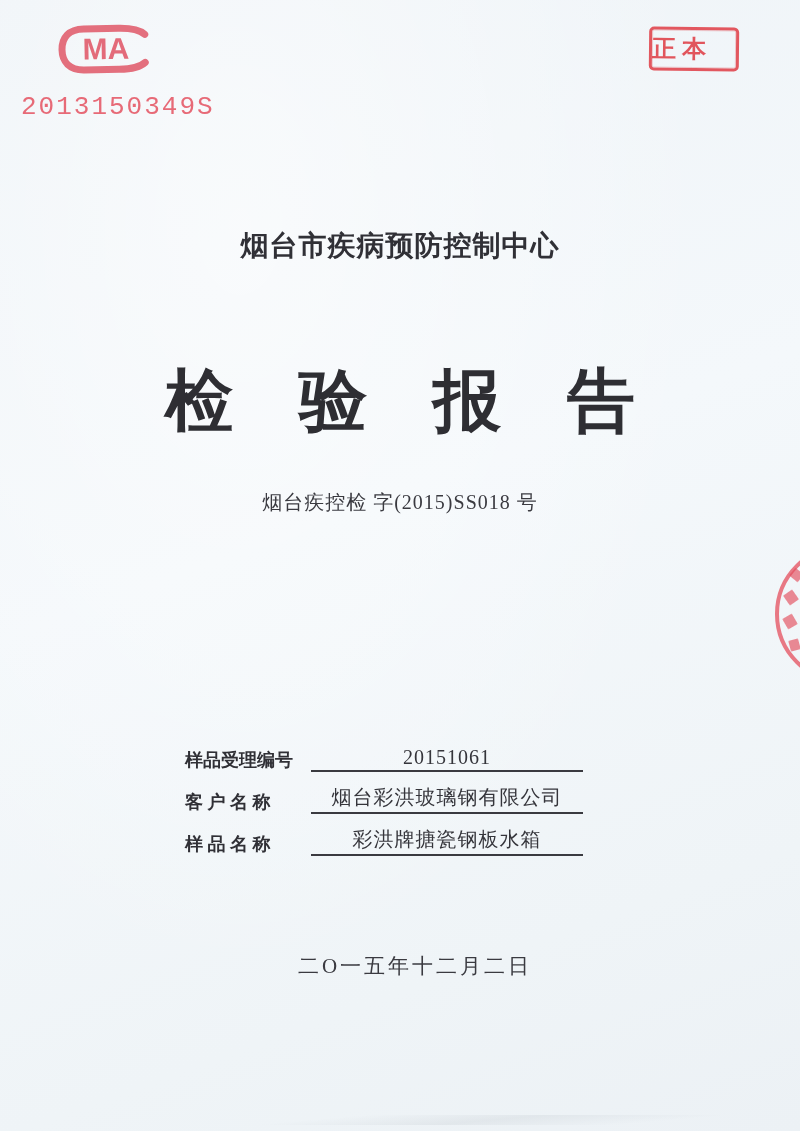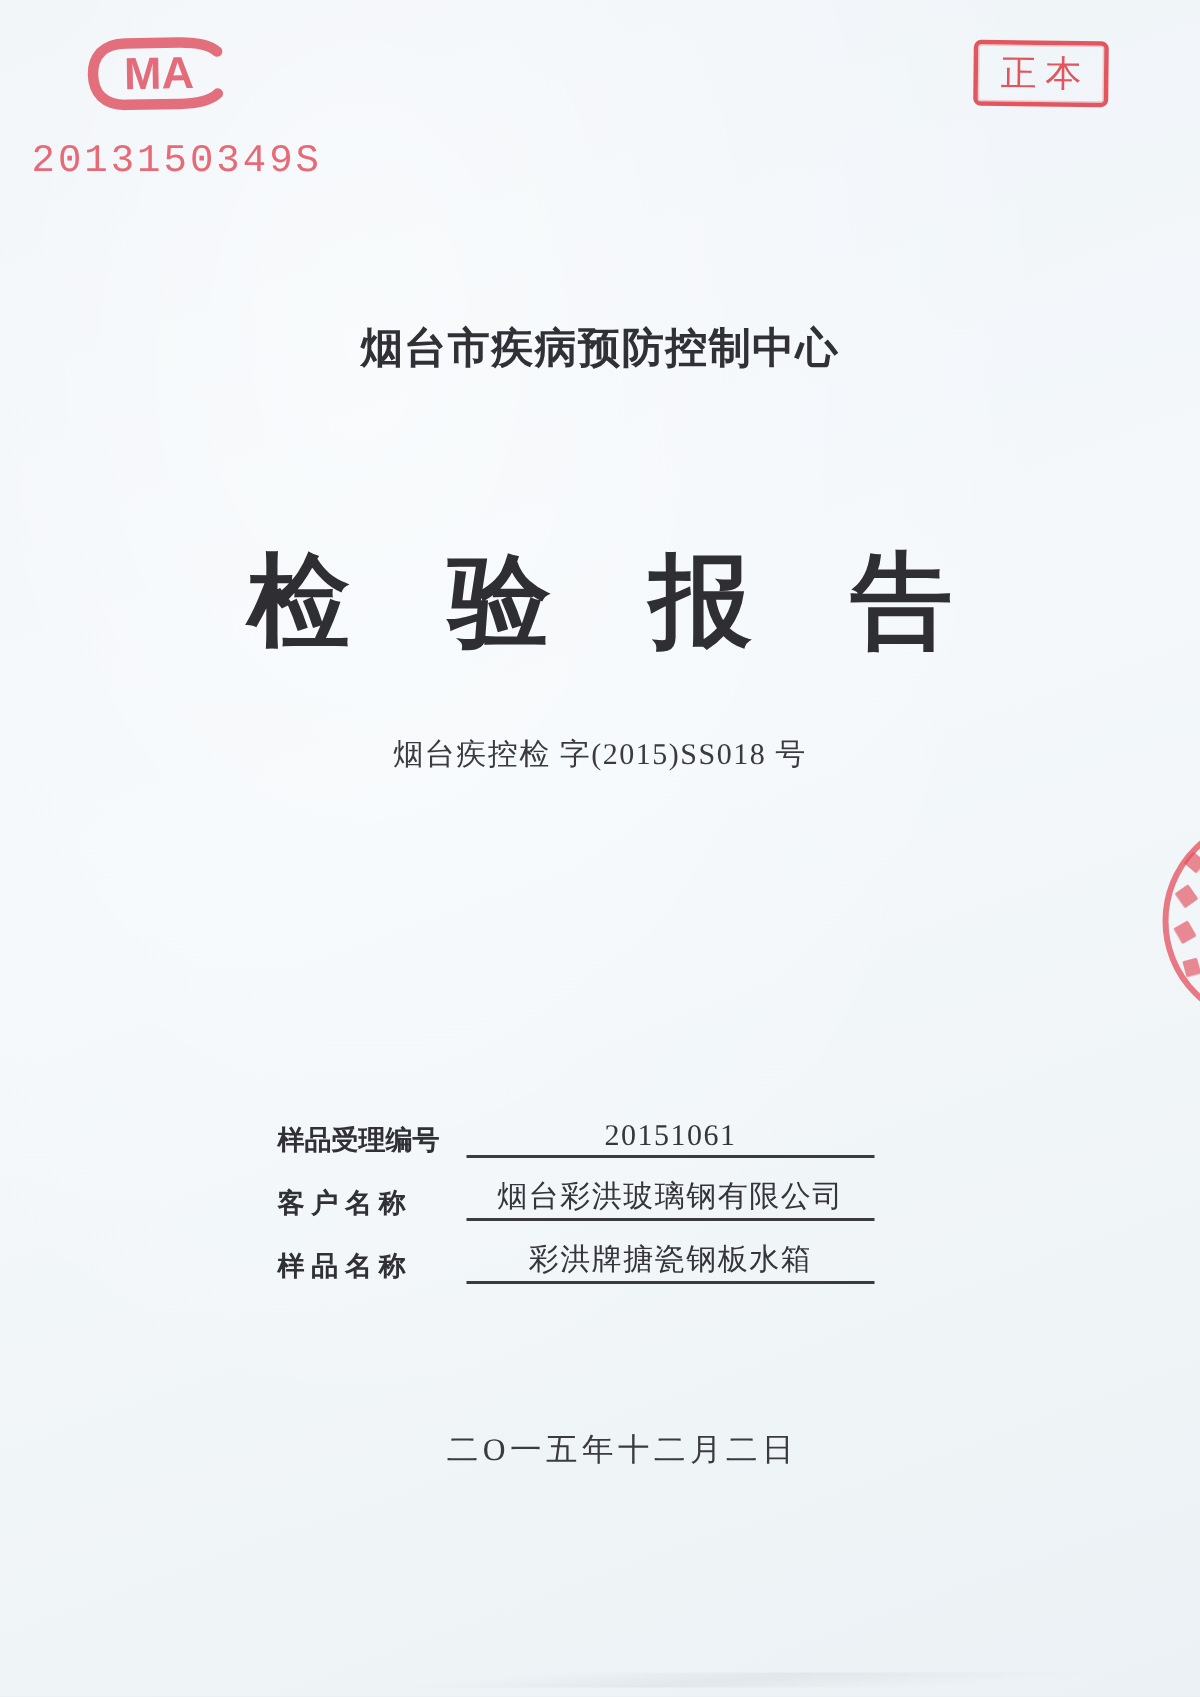--- a/index.html
+++ b/index.html
@@ -34,43 +34,43 @@
     font-family: "Liberation Mono", "DejaVu Sans Mono", monospace;
     font-size: 26px; letter-spacing: 2px;
     color: rgba(230, 98, 112, 0.95);
   }
   .original-stamp {
     position: absolute; left: 649px; top: 27px;
     width: 84px; height: 38px;
     border: 3px solid rgba(224, 70, 78, 0.9);
     border-radius: 5px;
     box-shadow: inset 0 0 0 1px rgba(224,70,78,0.25);
-    display: flex; align-items: center; justify-content: center;
-    font-size: 24px; font-weight: normal;
+    display: flex; align-items: center; 
+    font-size: 24px; font-weight: bold;
     color: rgba(224, 70, 78, 0.92);
     transform: rotate(0.6deg);
   }
   .side-stamp {
     position: absolute; left: 775px; top: 544px;
     width: 132px; height: 132px;
     border: 4px solid rgba(228, 77, 92, 0.75);
     border-radius: 50%;
   }
   .side-stamp .glyph {
     position: absolute; background: rgba(228, 77, 92, 0.65);
     filter: blur(0.4px); border-radius: 1px;
   }
   .g1 { left: 12px; top: 22px;  width: 11px; height: 10px; transform: rotate(40deg); }
   .g2 { left: 6px;  top: 44px;  width: 12px; height: 11px; transform: rotate(55deg); }
   .g3 { left: 5px;  top: 68px;  width: 12px; height: 11px; transform: rotate(60deg); }
   .g4 { left: 10px; top: 92px;  width: 11px; height: 10px; transform: rotate(75deg); }
 
   
   .org-title {
-    position: absolute; top: 213px; left: 0; width: 100%;
+    position: absolute; top: 227px; left: 0; width: 100%;
     text-align: center; font-size: 28px; font-weight: bold;
     letter-spacing: 1px; color: #303036;
   }
   .report-title {
     position: absolute; top: 356px; left: 0; width: 100%;
     text-align: center;
   }
   .report-title span {
     display: inline-block;
     font-size: 68px; font-weight: bold; color: #2e2e33;

